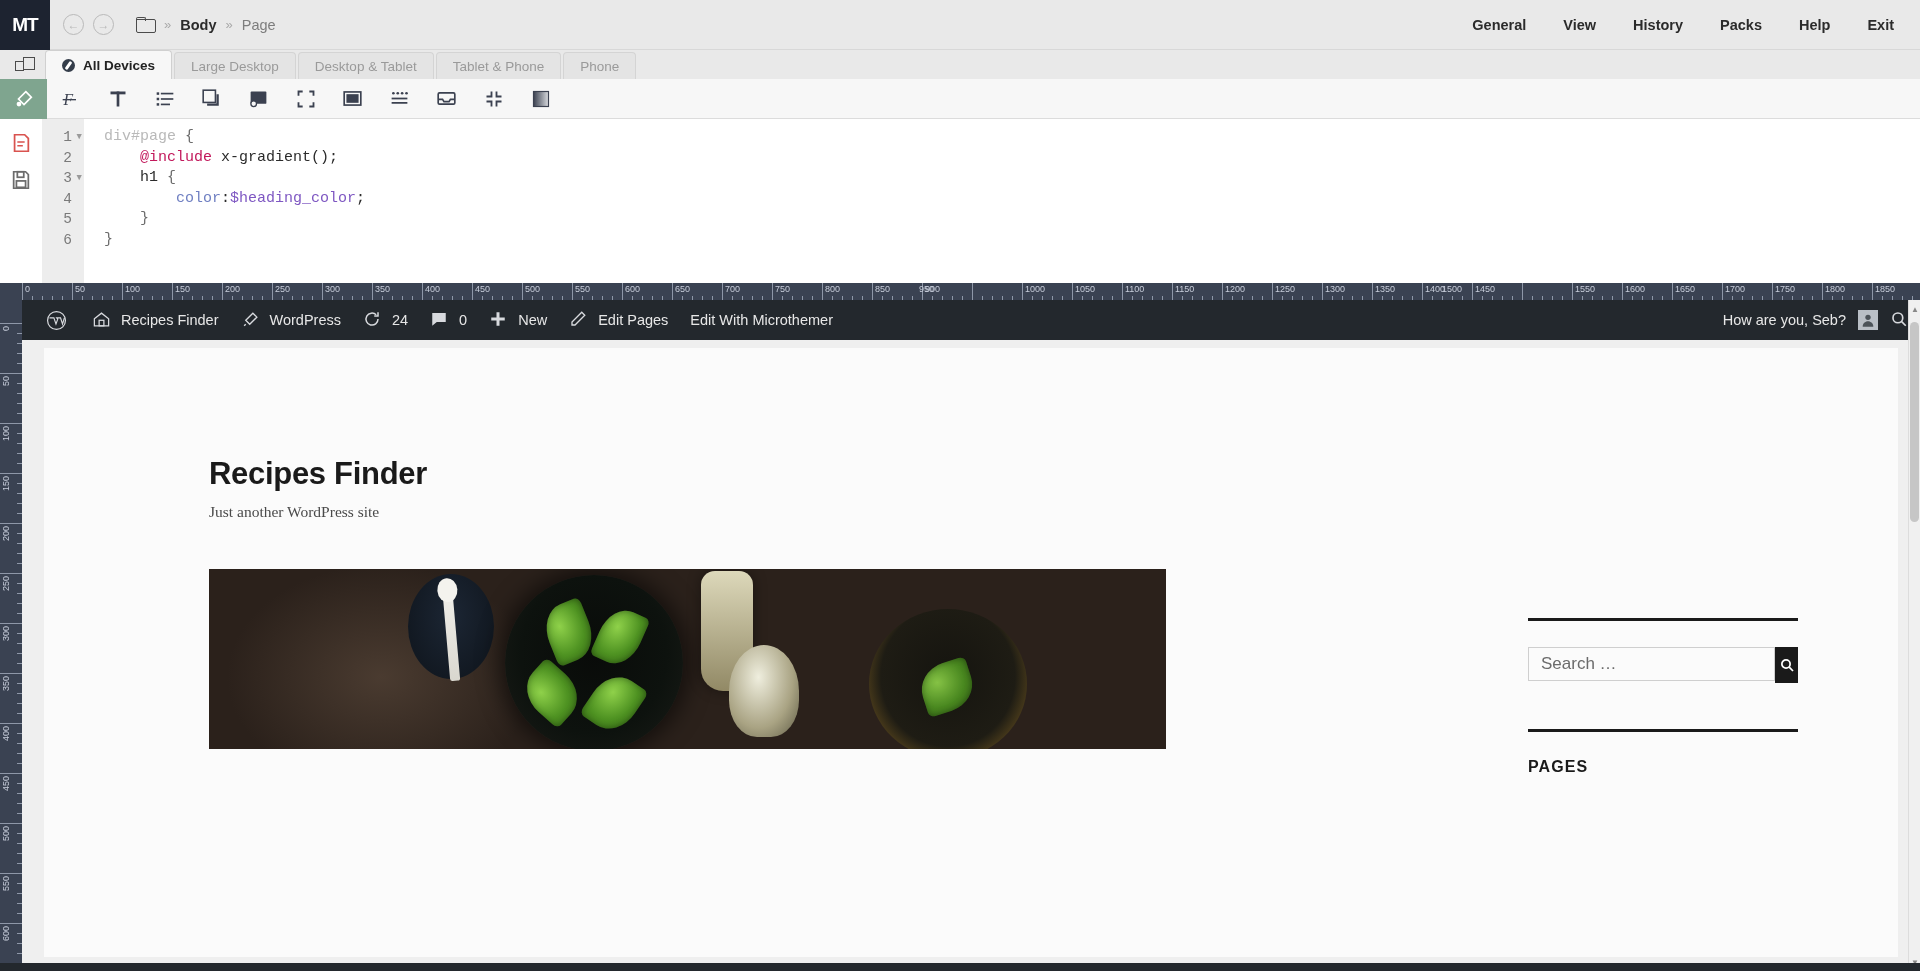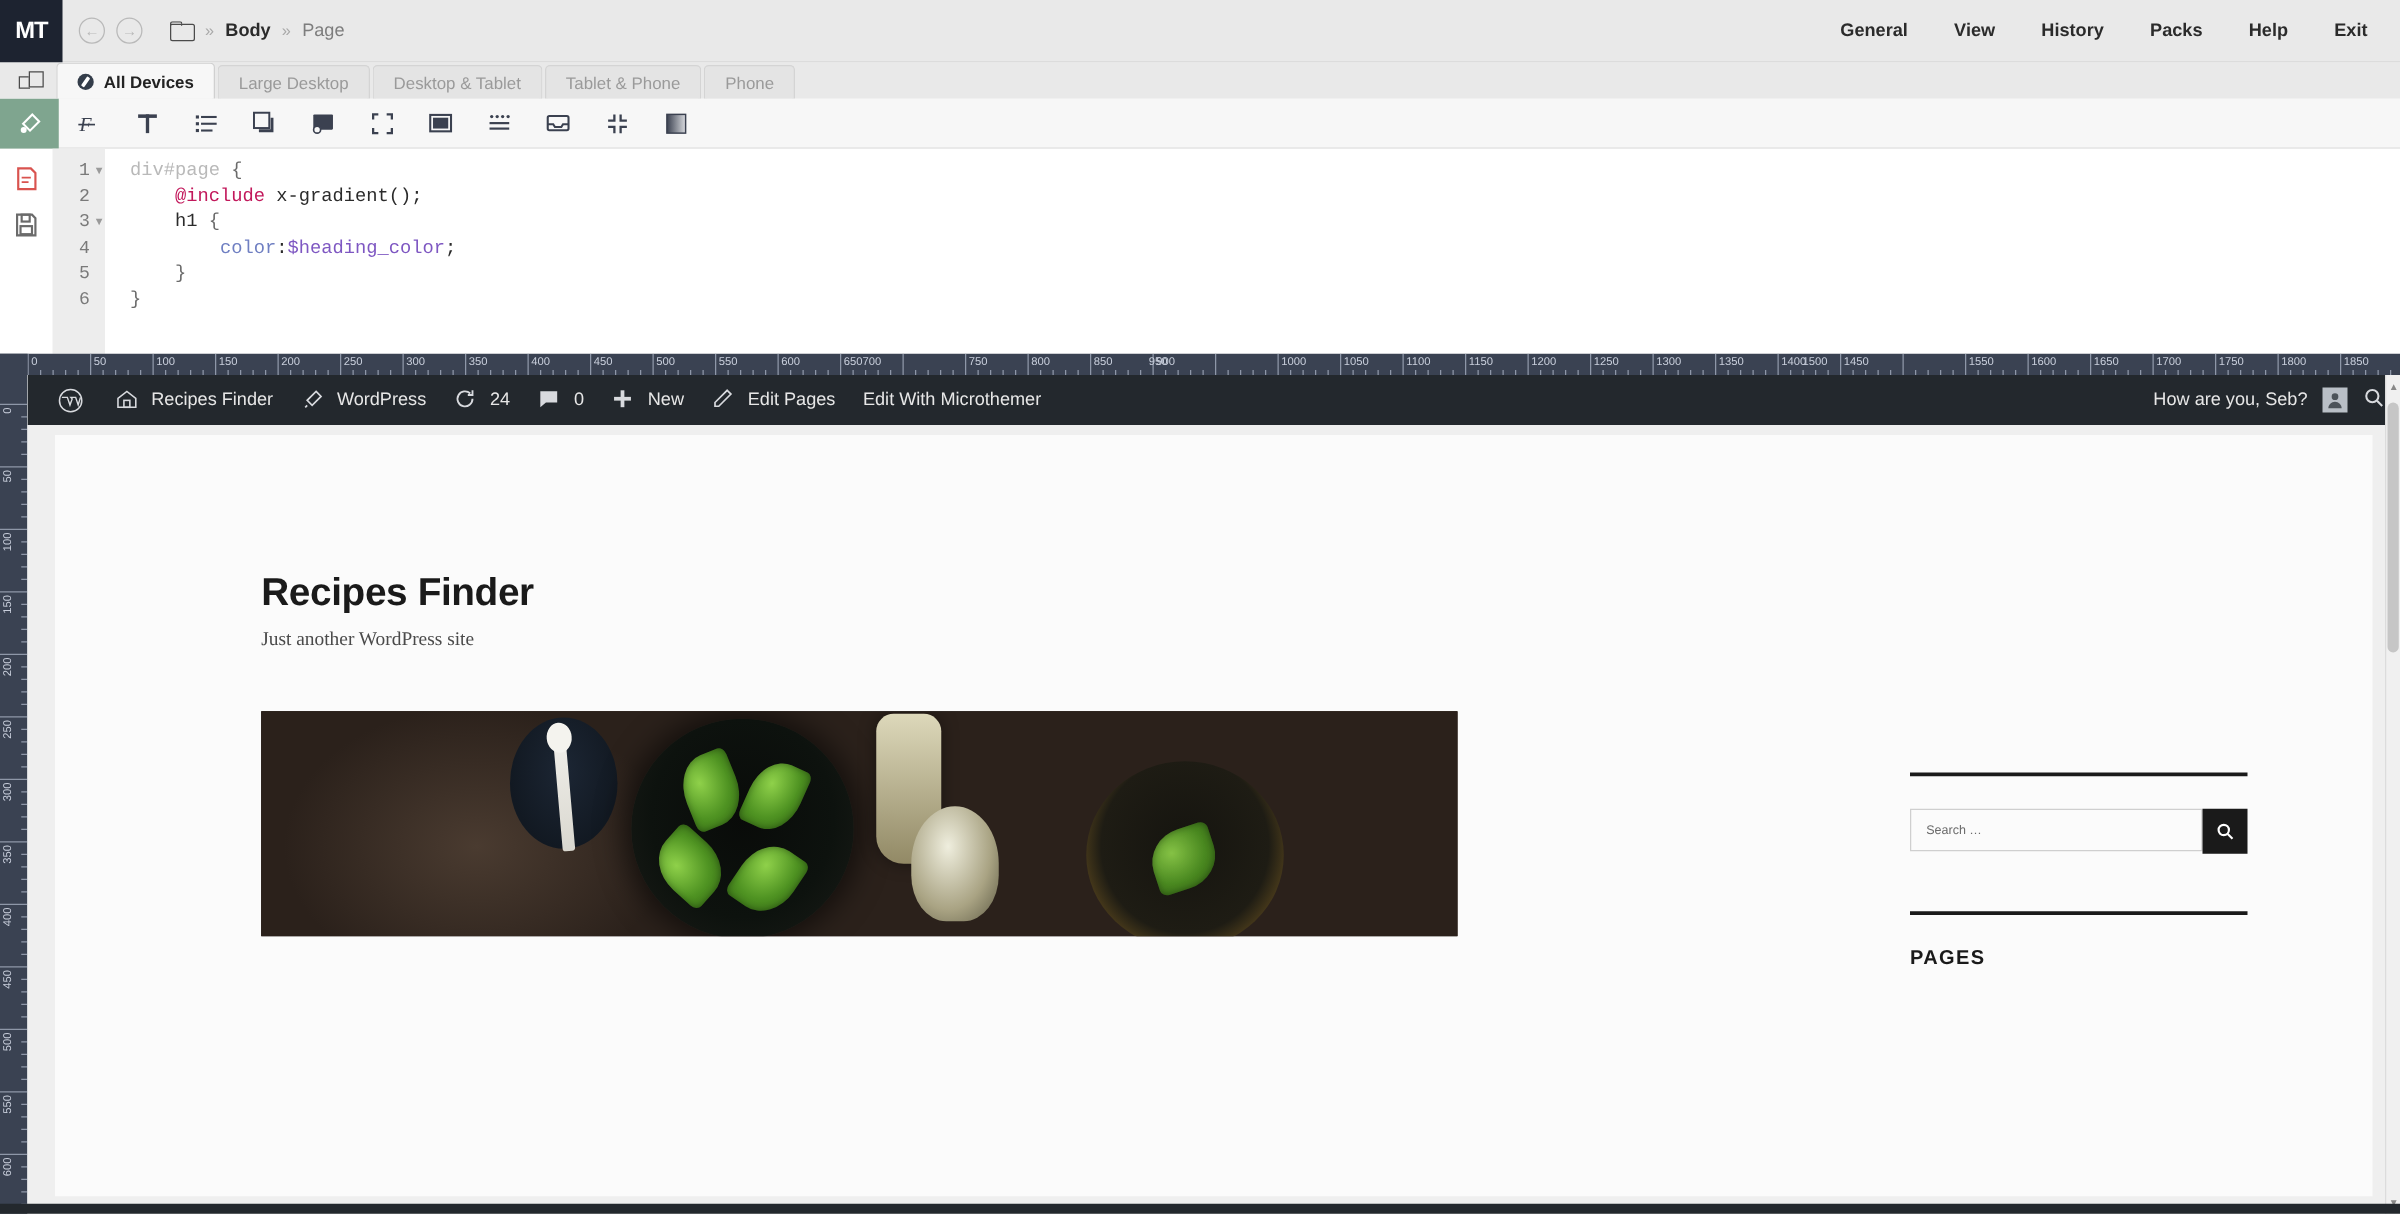--- a/index.html
+++ b/index.html
@@ -245,21 +245,21 @@
     background: radial-gradient(ellipse at 50% 45%, #15140f 0%, #1e1c14 60%, #8c6a25 96%, #b88c2c 100%);
   }
 
   
   .site-aside { width: 420px; padding: 270px 100px 0 50px; }
   .widget-rule { height: 3px; background: #1a1a1a; }
   .search-row { display: flex; margin-top: 26px; }
   .search-input {
     flex: 1; height: 34px; background: #fbfbfb;
     border: 1px solid #cfcfcf; padding: 0 12px;
-    font-size: 10px; color: #555; outline: none;
+    font-size: 17px; color: #555; outline: none;
     font-family: "Liberation Sans", sans-serif;
   }
   .search-input::placeholder { color: #6b6b6b; }
   .search-btn {
     width: 36px; height: 36px; background: #1a1a1a; border: none;
     display: flex; align-items: center; justify-content: center; cursor: pointer;
   }
   .widget-rule-2 { height: 3px; background: #1a1a1a; margin-top: 46px; }
   .widget-title {
     margin-top: 26px; font-size: 16px; font-weight: bold;
@@ -536,21 +536,21 @@
     <div class="tick" style="left: 642px; height: 4px;"></div>
     <div class="tick" style="left: 652px; height: 4px;"></div>
     <div class="tick" style="left: 662px; height: 4px;"></div>
     <div class="tick" style="left: 672px; height: 17px;"></div>
     <div class="lbl" style="left: 675px;">650</div>
     <div class="tick" style="left: 682px; height: 4px;"></div>
     <div class="tick" style="left: 692px; height: 4px;"></div>
     <div class="tick" style="left: 702px; height: 4px;"></div>
     <div class="tick" style="left: 712px; height: 4px;"></div>
     <div class="tick" style="left: 722px; height: 17px;"></div>
-    <div class="lbl" style="left: 690px; text-align: center;">700</div>
+    <div class="lbl" style="left: 725px; text-align: center;">700</div>
     <div class="tick" style="left: 732px; height: 4px;"></div>
     <div class="tick" style="left: 742px; height: 4px;"></div>
     <div class="tick" style="left: 752px; height: 4px;"></div>
     <div class="tick" style="left: 762px; height: 4px;"></div>
     <div class="tick" style="left: 772px; height: 17px;"></div>
     <div class="lbl" style="left: 775px;">750</div>
     <div class="tick" style="left: 782px; height: 4px;"></div>
     <div class="tick" style="left: 792px; height: 4px;"></div>
     <div class="tick" style="left: 802px; height: 4px;"></div>
     <div class="tick" style="left: 812px; height: 4px;"></div>

